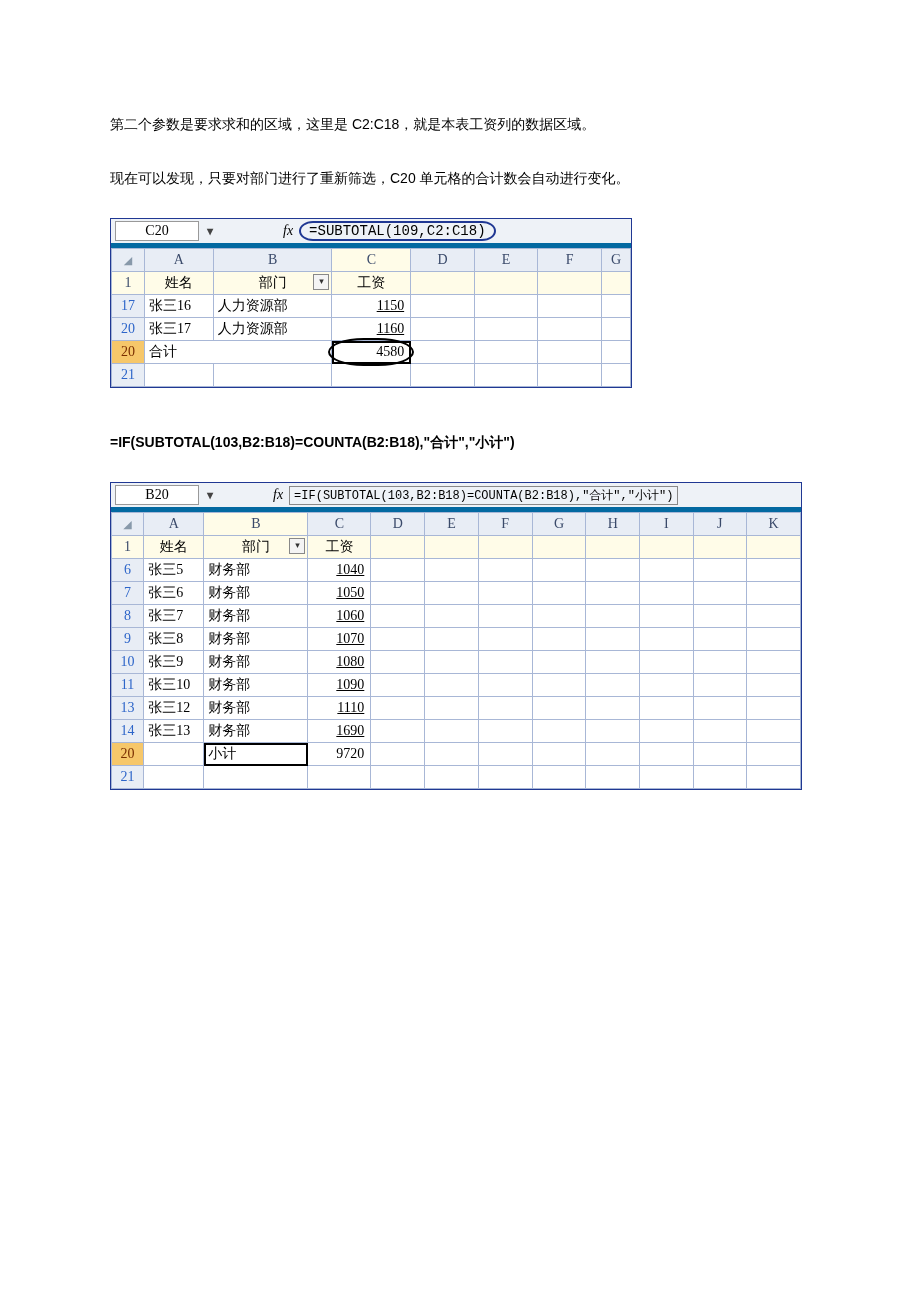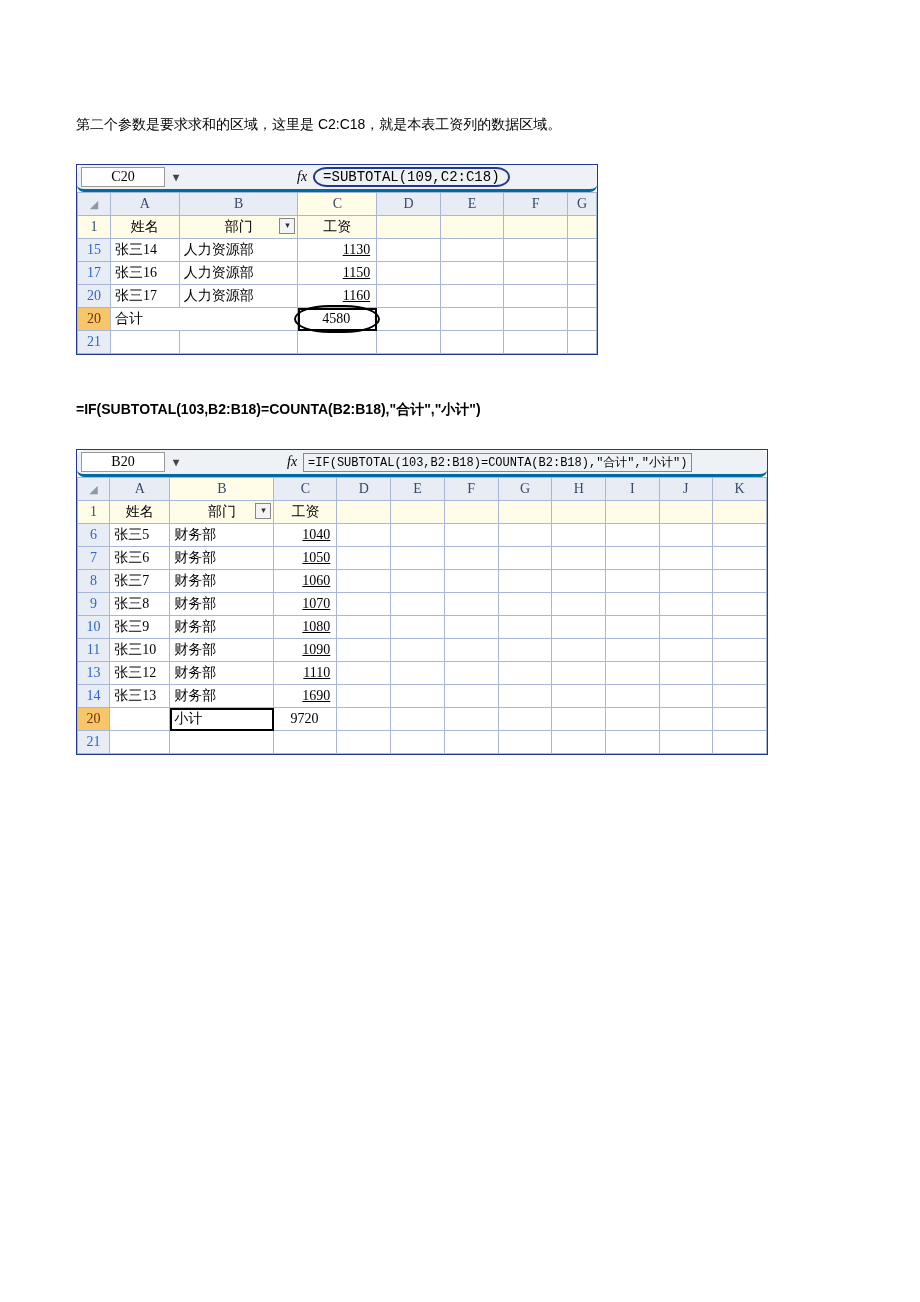--- a/index.html
+++ b/index.html
@@ -4,21 +4,21 @@
 <style>
   body {
     margin: 0;
     padding: 0;
     background: #fff;
     font-family: "Microsoft YaHei", Arial, sans-serif;
     color: #000;
     width: 920px;
   }
   .page {
-    padding: 110px 130px 60px 76px;
+    padding: 110px 130px 60px 110px;
   }
   .para {
     font-size: 14px;
     line-height: 2.0;
     margin-bottom: 26px;
   }
   .bold {
     font-weight: bold;
   }
   
@@ -26,46 +26,44 @@
     border: 1px solid #203893;
     background: #fff;
     margin-bottom: 40px;
     font-family: "SimSun", "MS Sans Serif", monospace;
     font-size: 15px;
     color: #000;
   }
   .xl-formula {
     display: flex;
     align-items: center;
-    border-bottom: 3px solid #0369a1;
+    border-bottom: 5px solid #0369a1;
     padding: 2px 4px;
     background: #eef2f7;
     font-size: 14px;
-    border-radius: 7px;
   }
   .xl-formula .cellname {
     border: 1px solid #999;
     background: #fff;
     padding: 1px 6px;
     min-width: 70px;
     text-align: center;
     margin-right: 4px;
     font-family: "Times New Roman", serif;
   }
   .xl-formula .drop {
     width: 14px;
     text-align: center;
     color: #444;
     font-size: 11px;
   }
   .xl-formula .fx {
     padding: 0 6px;
     font-style: italic;
     font-family: "Times New Roman", serif;
-    margin-left: 48px;
   }
   .xl-formula .fx-text {
     font-family: Liberation Mono, monospace;
     white-space: nowrap;
     font-size: 14px;
   }
   .xl-formula .circled {
     display: inline-block;
     border: 2px solid #203893;
     border-radius: 14px / 10px;
@@ -127,21 +125,20 @@
     text-align: center;
     color: #333;
   }
   .grid .num {
     text-align: right;
     padding-right: 6px;
     text-decoration: underline;
   }
   .grid .num.nodeco {
     text-decoration: none;
-    text-align: center;
   }
   .grid .selrow .rownum {
     background: #f6c76a;
     color: #7a2e00;
   }
   .grid .sel-cell {
     outline: 2px solid #000;
     outline-offset: -2px;
     position: relative;
   }
@@ -163,20 +160,21 @@
   }
   .grid .center {
   }
 </style>
 </head>
 <body>
 
 <div class="page">
 
   <div class="para">第二个参数是要求求和的区域，这里是 C2:C18，就是本表工资列的数据区域。</div>
+  <div class="para">现在可以发现，只要对部门进行了重新筛选，C20 单元格的合计数会自动进行变化。</div>
 
   <div class="xl-wrap" style="width:520px;">
     <div class="xl-formula">
       <span class="cellname">C20</span>
       <span class="drop">▼</span>
       <span style="flex:0 0 60px"></span>
       <span class="fx">fx</span>
       <span class="fx-text circled">=SUBTOTAL(109,C2:C18)</span>
     </div>
     <div class="grid">
@@ -197,30 +195,20 @@
           <td class="center">姓名</td>
           <td class="with-filter center">
             <span>部门</span>
             <span class="filter-btn">▾</span>
           </td>
           <td class="center">工资</td>
           <td></td>
           <td></td>
           <td></td>
           <td></td>
-        </tr>
-        <tr>
-          <td class="rownum hidden-indicator">15</td>
-          <td>张三14</td>
-          <td>人力资源部</td>
-          <td class="num">1130</td>
-          <td></td>
-              <td></td>
-              <td></td>
-              <td></td>
         </tr>
         <tr>
           <td class="rownum hidden-indicator">17</td>
           <td>张三16</td>
           <td>人力资源部</td>
           <td class="num">1150</td>
           <td></td>
               <td></td>
               <td></td>
               <td></td>

